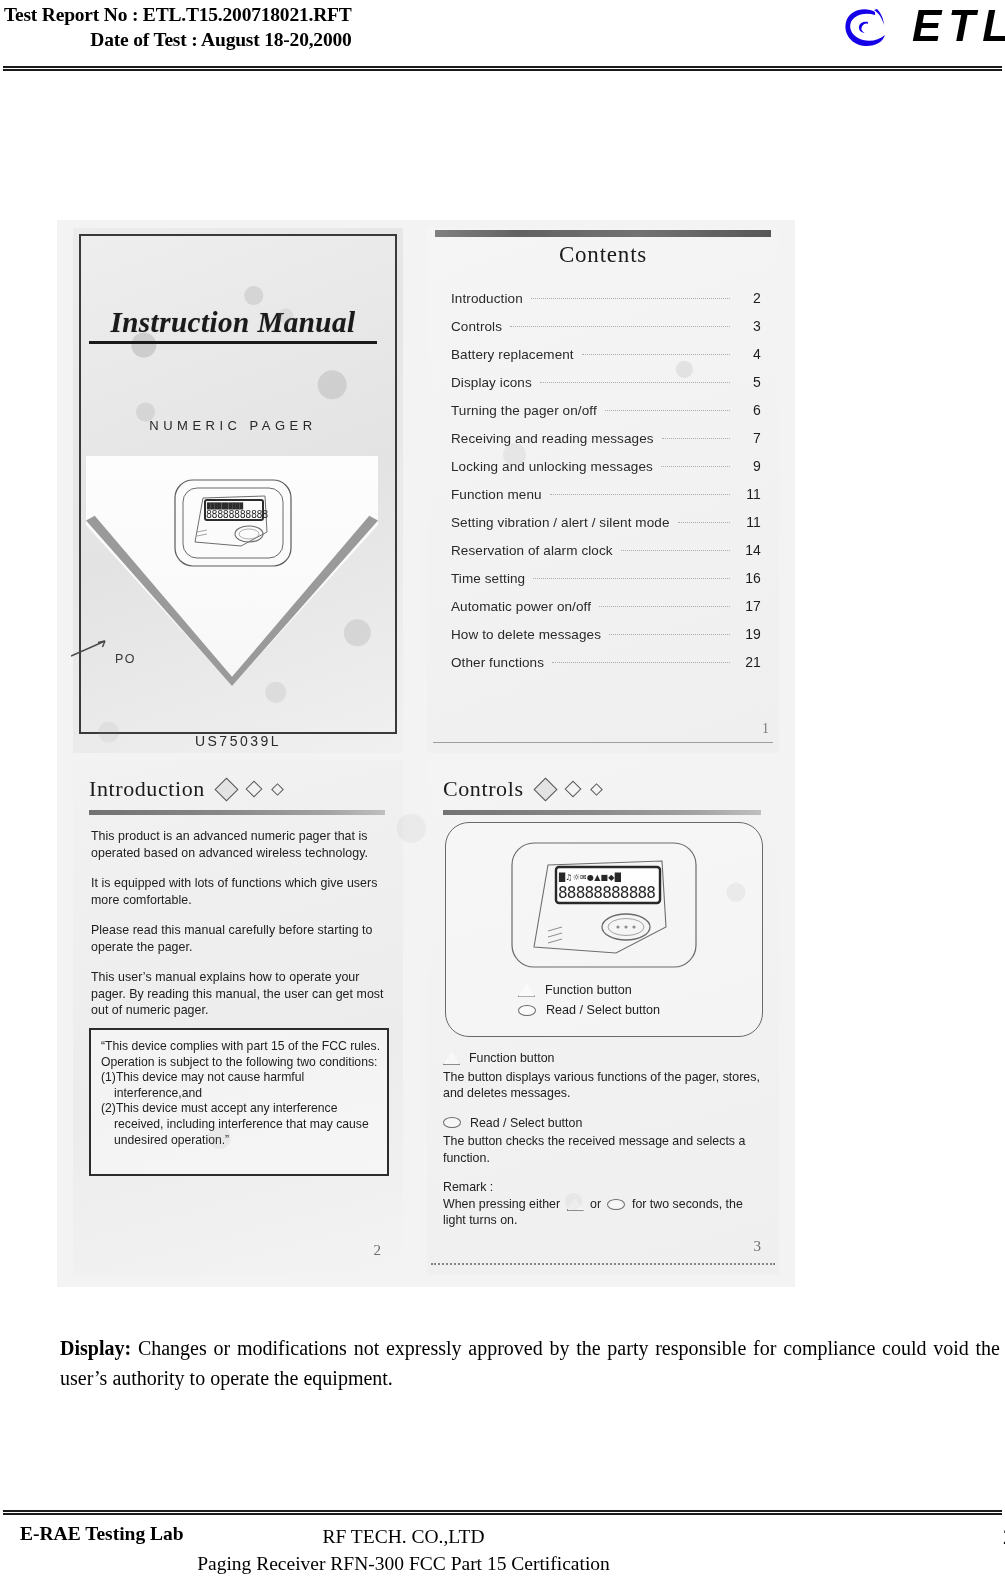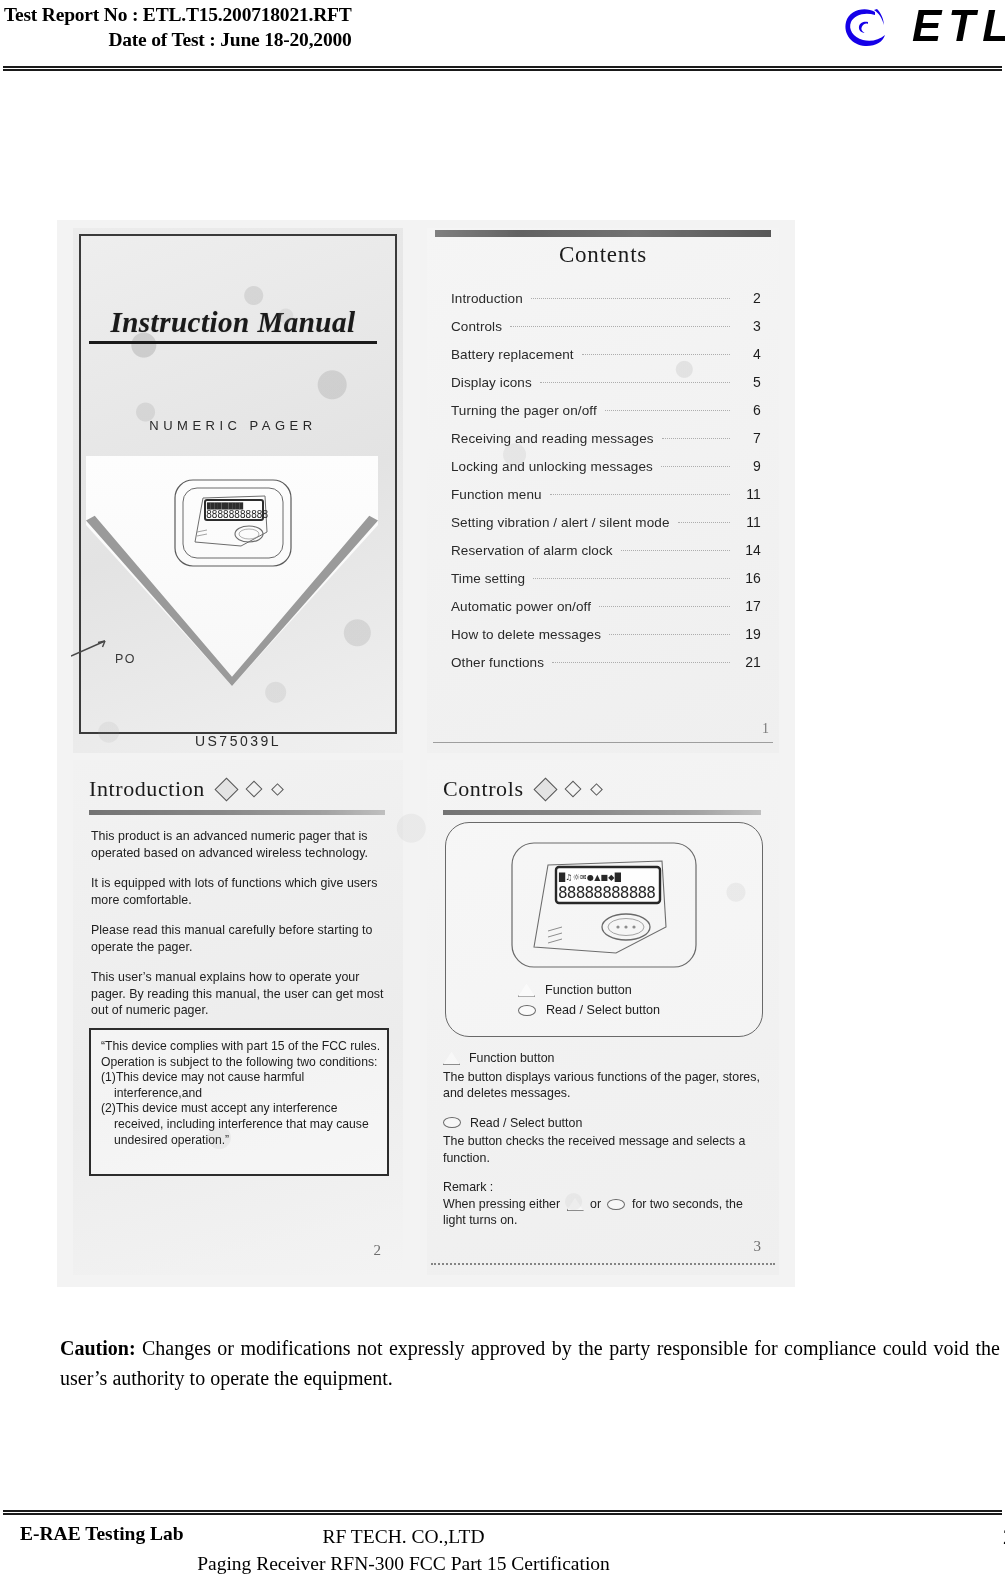--- a/index.html
+++ b/index.html
@@ -447,21 +447,21 @@
     font-family: "Liberation Serif", serif;
     font-size: 20px;
   }
 </style>
 </head>
 <body>
 
 <div class="page-header">
   <div class="hdr-lines">
     <div class="hdr-line">Test Report No : ETL.T15.200718021.RFT</div>
-    <div class="hdr-line">Date of Test : June 18-20,2000</div>
+    <div class="hdr-line">Date of Test : August 18-20,2000</div>
   </div>
 
   <div class="etl-logo">
     <svg class="etl-mark" viewBox="0 0 48 48">
       <path d="M34 9 C24 3, 8 7, 5 19 C2 31, 11 42, 24 43 C34 43.6, 42 39, 44 32 C38 37, 30 39, 22 37 C12 34.5, 7 26, 10 19 C13 12, 24 8.5, 34 12 Z" fill="#1500e8"></path>
       <path d="M30 13 C22 10, 13 13, 11 20 C9.4 25.6, 13 31, 19 33 C14.6 29.6, 13.4 24.6, 16 20.6 C19 16, 25 14, 30 16 Z" fill="#ffffff"></path>
       <path d="M27 19 C22.6 18, 18.6 20, 18 23.6 C17.4 27, 20 29.8, 23.6 30 C20.6 28.4, 19.6 26, 21 23.6 C22.4 21, 25 20, 27 21 Z" fill="#1500e8"></path>
       <path d="M36 6 C40 10, 42.6 16, 43 22 C41 15, 38 10, 33 7 Z" fill="#1500e8"></path>
     </svg>
     <div class="etl-word">ETL</div>
@@ -677,21 +677,21 @@
       </div>
     </div>
 
     <div class="ctrls-dotline"></div>
     <div class="page-num-scan">3</div>
   </div>
 
 </div>
 
 <div class="caution">
-  <b>Caution:</b><span> Changes or modifications not expressly approved by the party responsible for compliance could void the user’s authority to operate the equipment.</span>
+  <b>Display:</b><span> Changes or modifications not expressly approved by the party responsible for compliance could void the user’s authority to operate the equipment.</span>
 </div>
 
 <div class="rule-double rule-bottom"></div>
 <div class="footer">
   <div class="ft-left">E-RAE Testing Lab</div>
   <div class="ft-center">
     <div class="ft-c1">RF TECH. CO.,LTD</div>
     <div class="ft-c2">Paging Receiver RFN-300 FCC Part 15 Certification</div>
   </div>
   <div class="ft-page">2</div>

